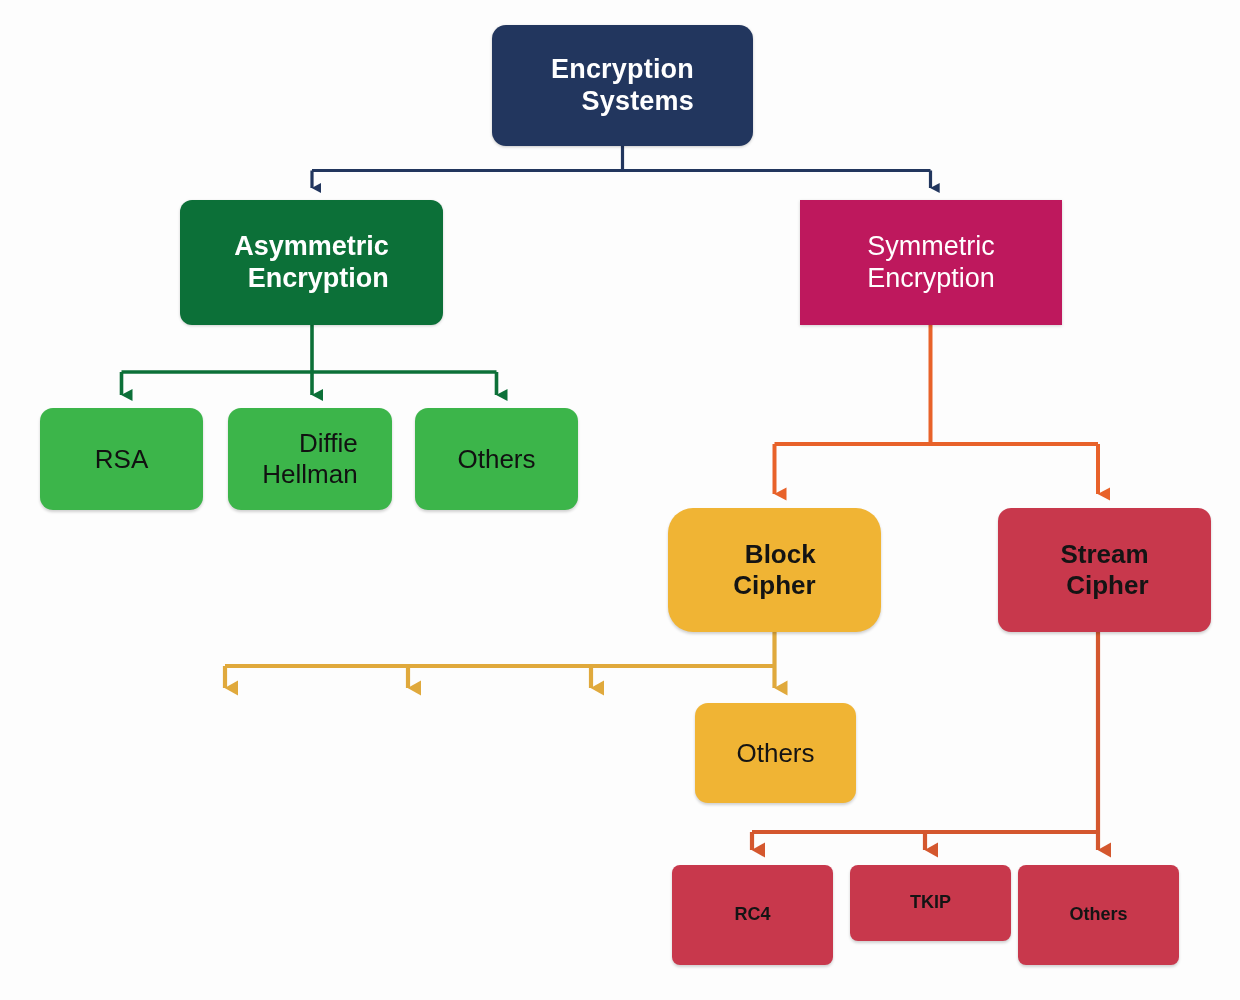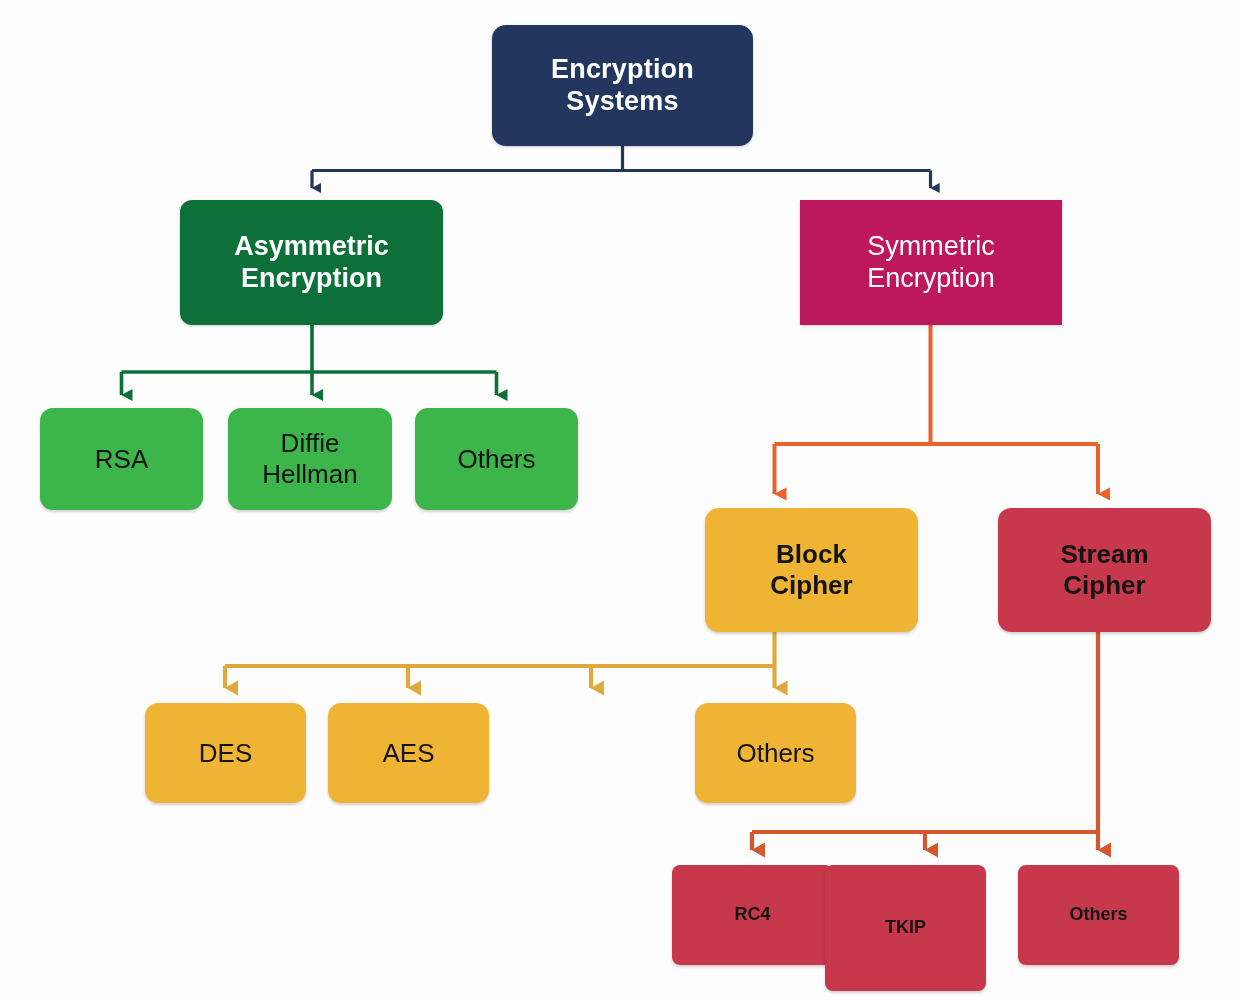--- a/index.html
+++ b/index.html
@@ -7,21 +7,21 @@
     width:1240px;height:1000px;
     background:#fdfdfd;
     font-family:"Liberation Sans","DejaVu Sans",sans-serif;
     overflow:hidden;
   }
   #stage{position:relative;width:1240px;height:1000px;}
   #wires{position:absolute;left:0;top:0;width:1240px;height:1000px;}
   .node{
     position:absolute;
     display:flex;align-items:center;justify-content:center;
-    text-align:center;
+    text-align:right;
     line-height:1.18;
     box-sizing:border-box;
     white-space:pre-line;
     z-index:5;
   }
   .n-root{
     background:#22365e;color:#ffffff;
     border-radius:14px;
     font-weight:bold;font-size:27px;
     letter-spacing:.2px;
@@ -40,24 +40,23 @@
     box-shadow:0 1px 3px rgba(0,0,0,.18);
   }
   .n-green{
     background:#3cb54a;color:#111111;
     border-radius:13px;
     font-weight:normal;font-size:26px;
     box-shadow:0 2px 3px rgba(0,0,0,.18);
   }
   .n-amberhead{
     background:#f0b434;color:#141414;
-    border-radius:14px;
+    border-radius:25px;
     font-weight:bold;font-size:26px;
     box-shadow:0 2px 3px rgba(0,0,0,.18);
-    margin-left:37px;
   }
   .n-crimsonhead{
     background:#c8384c;color:#141414;
     border-radius:13px;
     font-weight:bold;font-size:26px;
     box-shadow:0 2px 3px rgba(0,0,0,.18);
   }
   .n-amber{
     background:#f0b434;color:#141414;
     border-radius:13px;
@@ -150,26 +149,24 @@
 Hellman</div>
 
   <div class="node n-green" style="left:415px;top:408px;width:163px;height:102px;">Others</div>
 
   <div class="node n-amberhead" style="left:668px;top:508px;width:213px;height:124px;">Block
 Cipher</div>
 
   <div class="node n-crimsonhead" style="left:990px;top:508px;width:213px;height:124px;margin-left:8px;">Stream
 Cipher</div>
 
-  <div class="node n-amber" style="left:145px;top:703px;width:161px;height:100px;">DES</div>
 
-  <div class="node n-amber" style="left:328px;top:703px;width:161px;height:100px;">AES</div>
 
 
   <div class="node n-amber" style="left:695px;top:703px;width:161px;height:100px;">Others</div>
 
   <div class="node n-crimson" style="left:672px;top:865px;width:161px;height:100px;">RC4</div>
 
-  <div class="node n-crimson" style="left:825px;top:865px;width:161px;height:126px;">TKIP</div>
+  <div class="node n-crimson" style="left:850px;top:865px;width:161px;height:76px;">TKIP</div>
 
   <div class="node n-crimson" style="left:1018px;top:865px;width:161px;height:100px;">Others</div>
 
 </div>
 
 </body></html>

